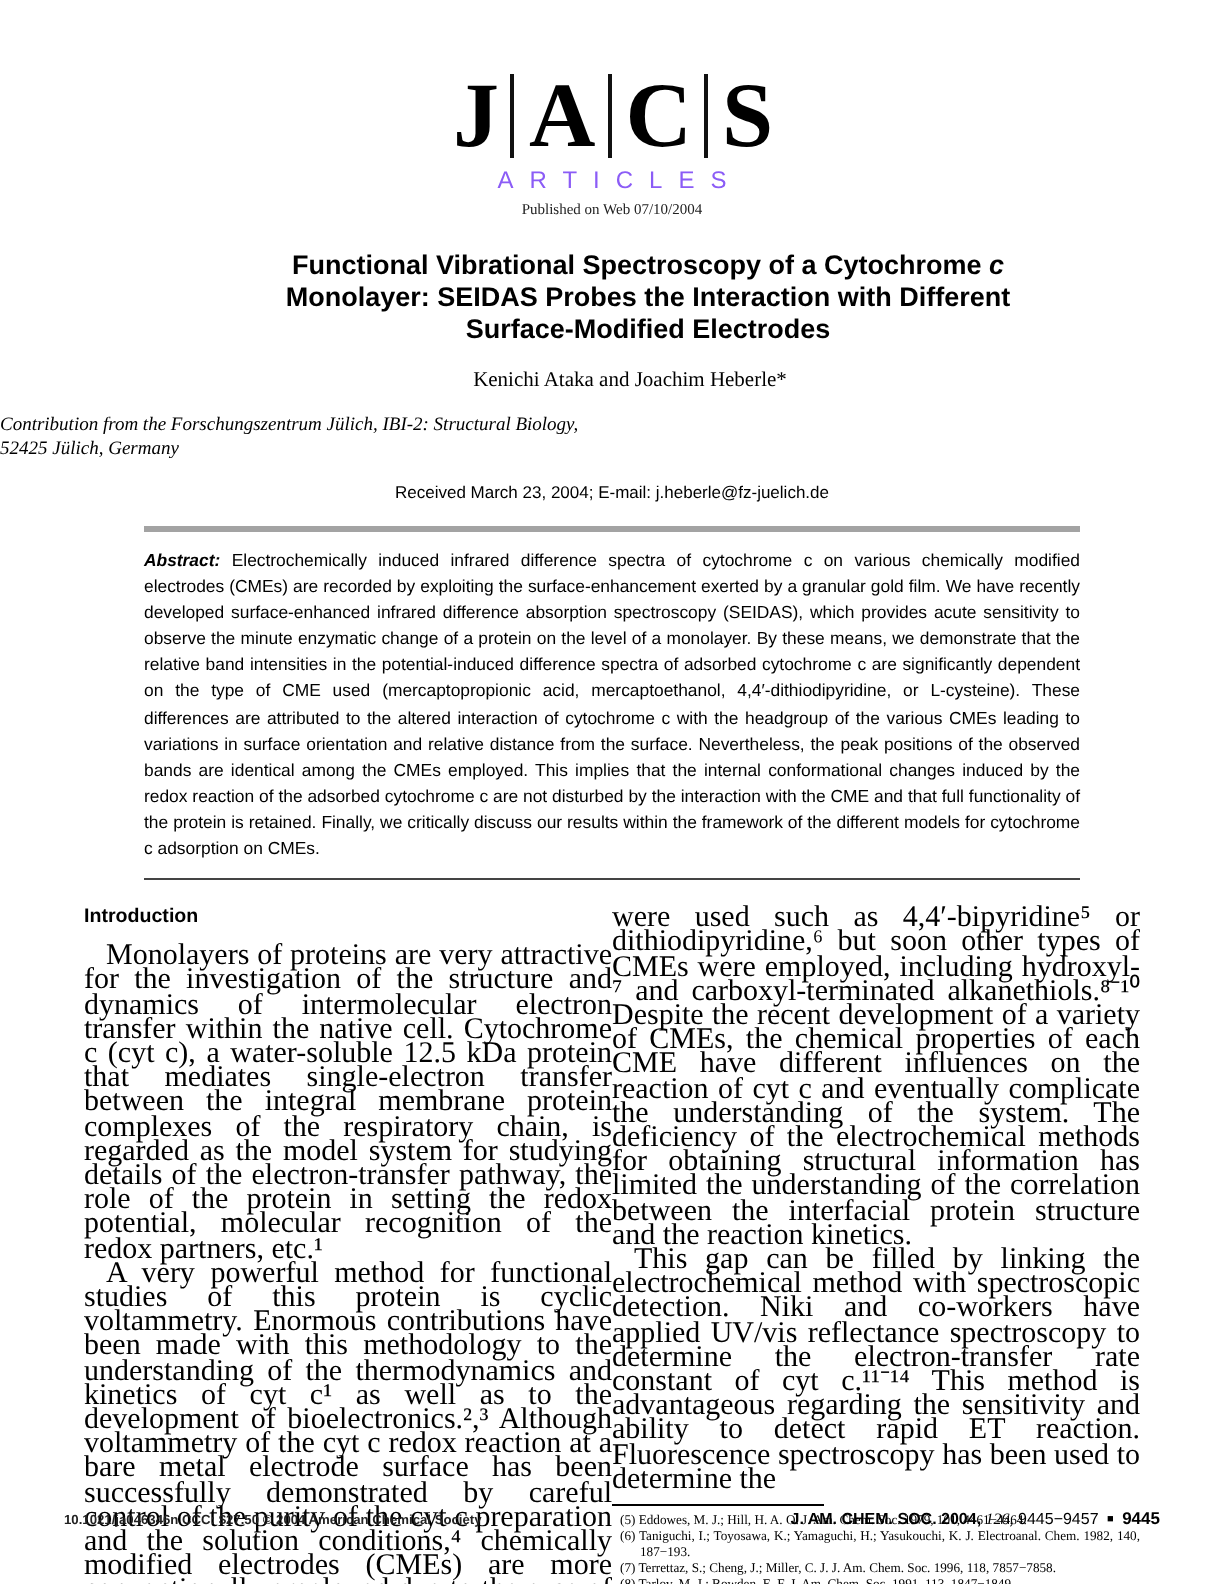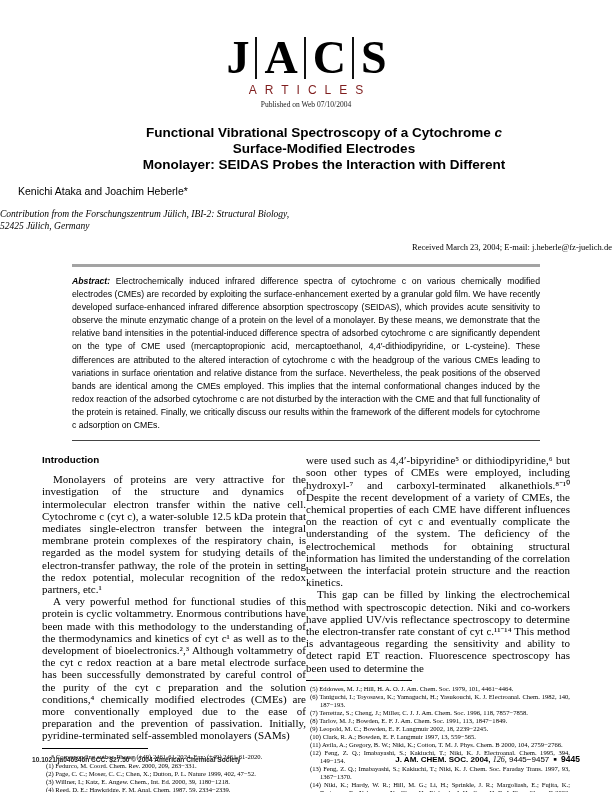--- a/index.html
+++ b/index.html
@@ -30,56 +30,57 @@
     width: 2px; height: 42px;
     background: #111;
     margin: 0 7px;
   }
   .articles {
     font-family: "Liberation Sans", sans-serif;
     font-size: 12px;
     letter-spacing: 8px;
     padding-left: 8px; 
     margin-top: 3px;
-    color: #7f1d1d;
+    color: #8b5cf6;
   }
   .published {
     font-family: Liberation Serif, serif;
     font-size: 7.5px;
     margin-top: 3px;
     color: #222;
   }
 
   
   .title {
     font-family: "Liberation Sans", sans-serif;
     font-weight: 700;
     font-size: 13.5px;
     line-height: 16px;
     text-align: center;
     margin-top: 16px;
     padding-left: 36px;
   }
   .title .it { font-style: italic; }
   .authors {
-    font-family: Liberation Sans, sans-serif;
+    font-family: Liberation Serif, serif;
     font-size: 10.5px;
+    text-align: center;
     margin-top: 12px;
     padding-left: 18px;
   }
   .affiliation {
     font-style: italic;
     font-size: 9.5px;
     line-height: 12px;
     margin-top: 11px;
   }
   .received {
-    font-family: Liberation Serif, serif;
+    font-family: Liberation Sans, sans-serif;
     font-size: 8.5px;
-    text-align: right;
+    text-align: center;
     margin-top: 10px;
   }
 
   
   .abstract-block { margin: 12px 72px 12px 72px; }
   .abstract-rule-top { height: 3px; background: #a3a3a3; }
   .abstract-text {
     font-family: "Liberation Sans", sans-serif;
     font-size: 8.7px;
     line-height: 13.1px;
@@ -96,21 +97,21 @@
     margin: 13px 32px 0 32px;
   }
   .col { width: 264px; }
   .section-heading {
     font-family: "Liberation Sans", sans-serif;
     font-weight: 700;
     font-size: 9.8px;
     margin-bottom: 8px;
   }
   .body-para {
-    font-size: 11px;
+    font-size: 15px;
     line-height: 12.2px;
     text-align: justify;
     text-indent: 11px;
   }
 
   
   .footnote-rule {
     width: 106px; height: 1px;
     background: #000;
     margin-top: 6px; margin-bottom: 4px;
@@ -160,22 +161,22 @@
       <span class="logo-letter">C</span>
       <span class="logo-bar"></span>
       <span class="logo-letter">S</span>
     </div>
     <div class="articles">ARTICLES</div>
     <div class="published">Published on Web 07/10/2004</div>
   </div>
 
   <div class="title">
     <div><span>Functional Vibrational Spectroscopy of a Cytochrome</span> <span class="it">c</span></div>
+    <div>Monolayer: SEIDAS Probes the Interaction with Different</div>
     <div>Surface-Modified Electrodes</div>
-    <div>Monolayer: SEIDAS Probes the Interaction with Different</div>
   </div>
 
   <div class="authors">Kenichi Ataka and Joachim Heberle*</div>
 
   <div class="affiliation">
     <div>Contribution from the Forschungszentrum Jülich, IBI-2: Structural Biology,</div>
     <div>52425 Jülich, Germany</div>
   </div>
 
   <div class="received">Received March 23, 2004; E-mail: j.heberle@fz-juelich.de</div>

